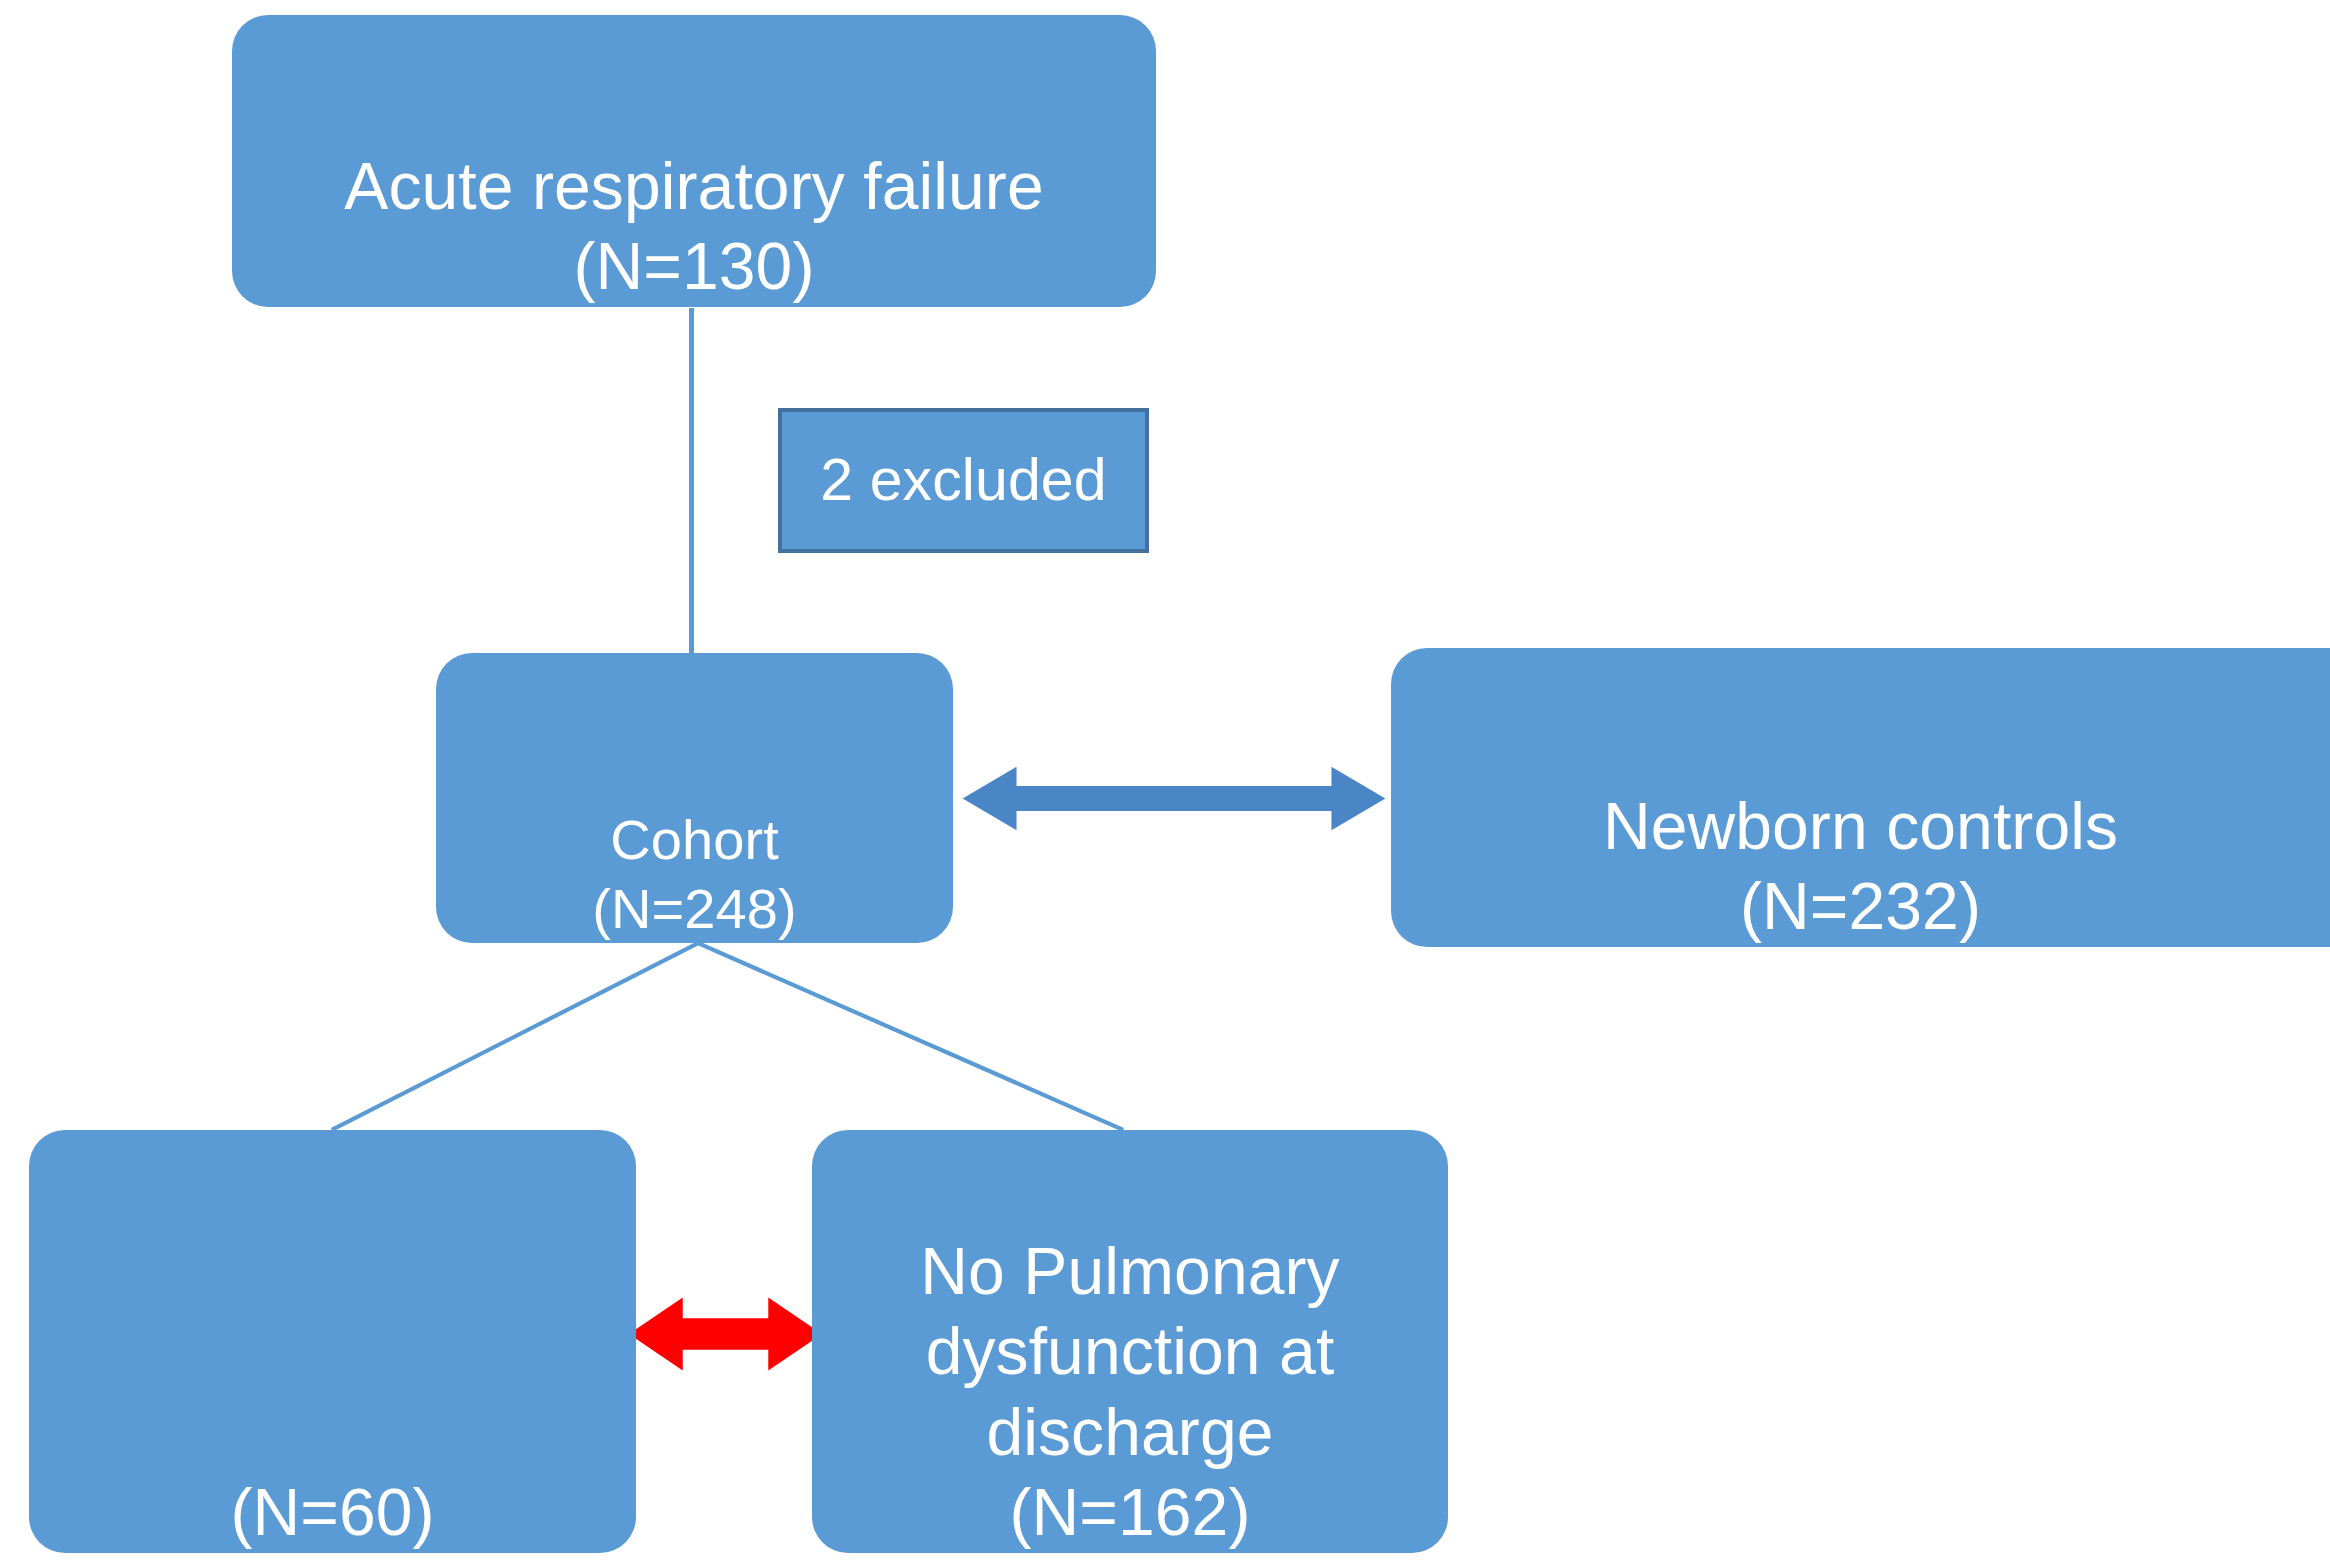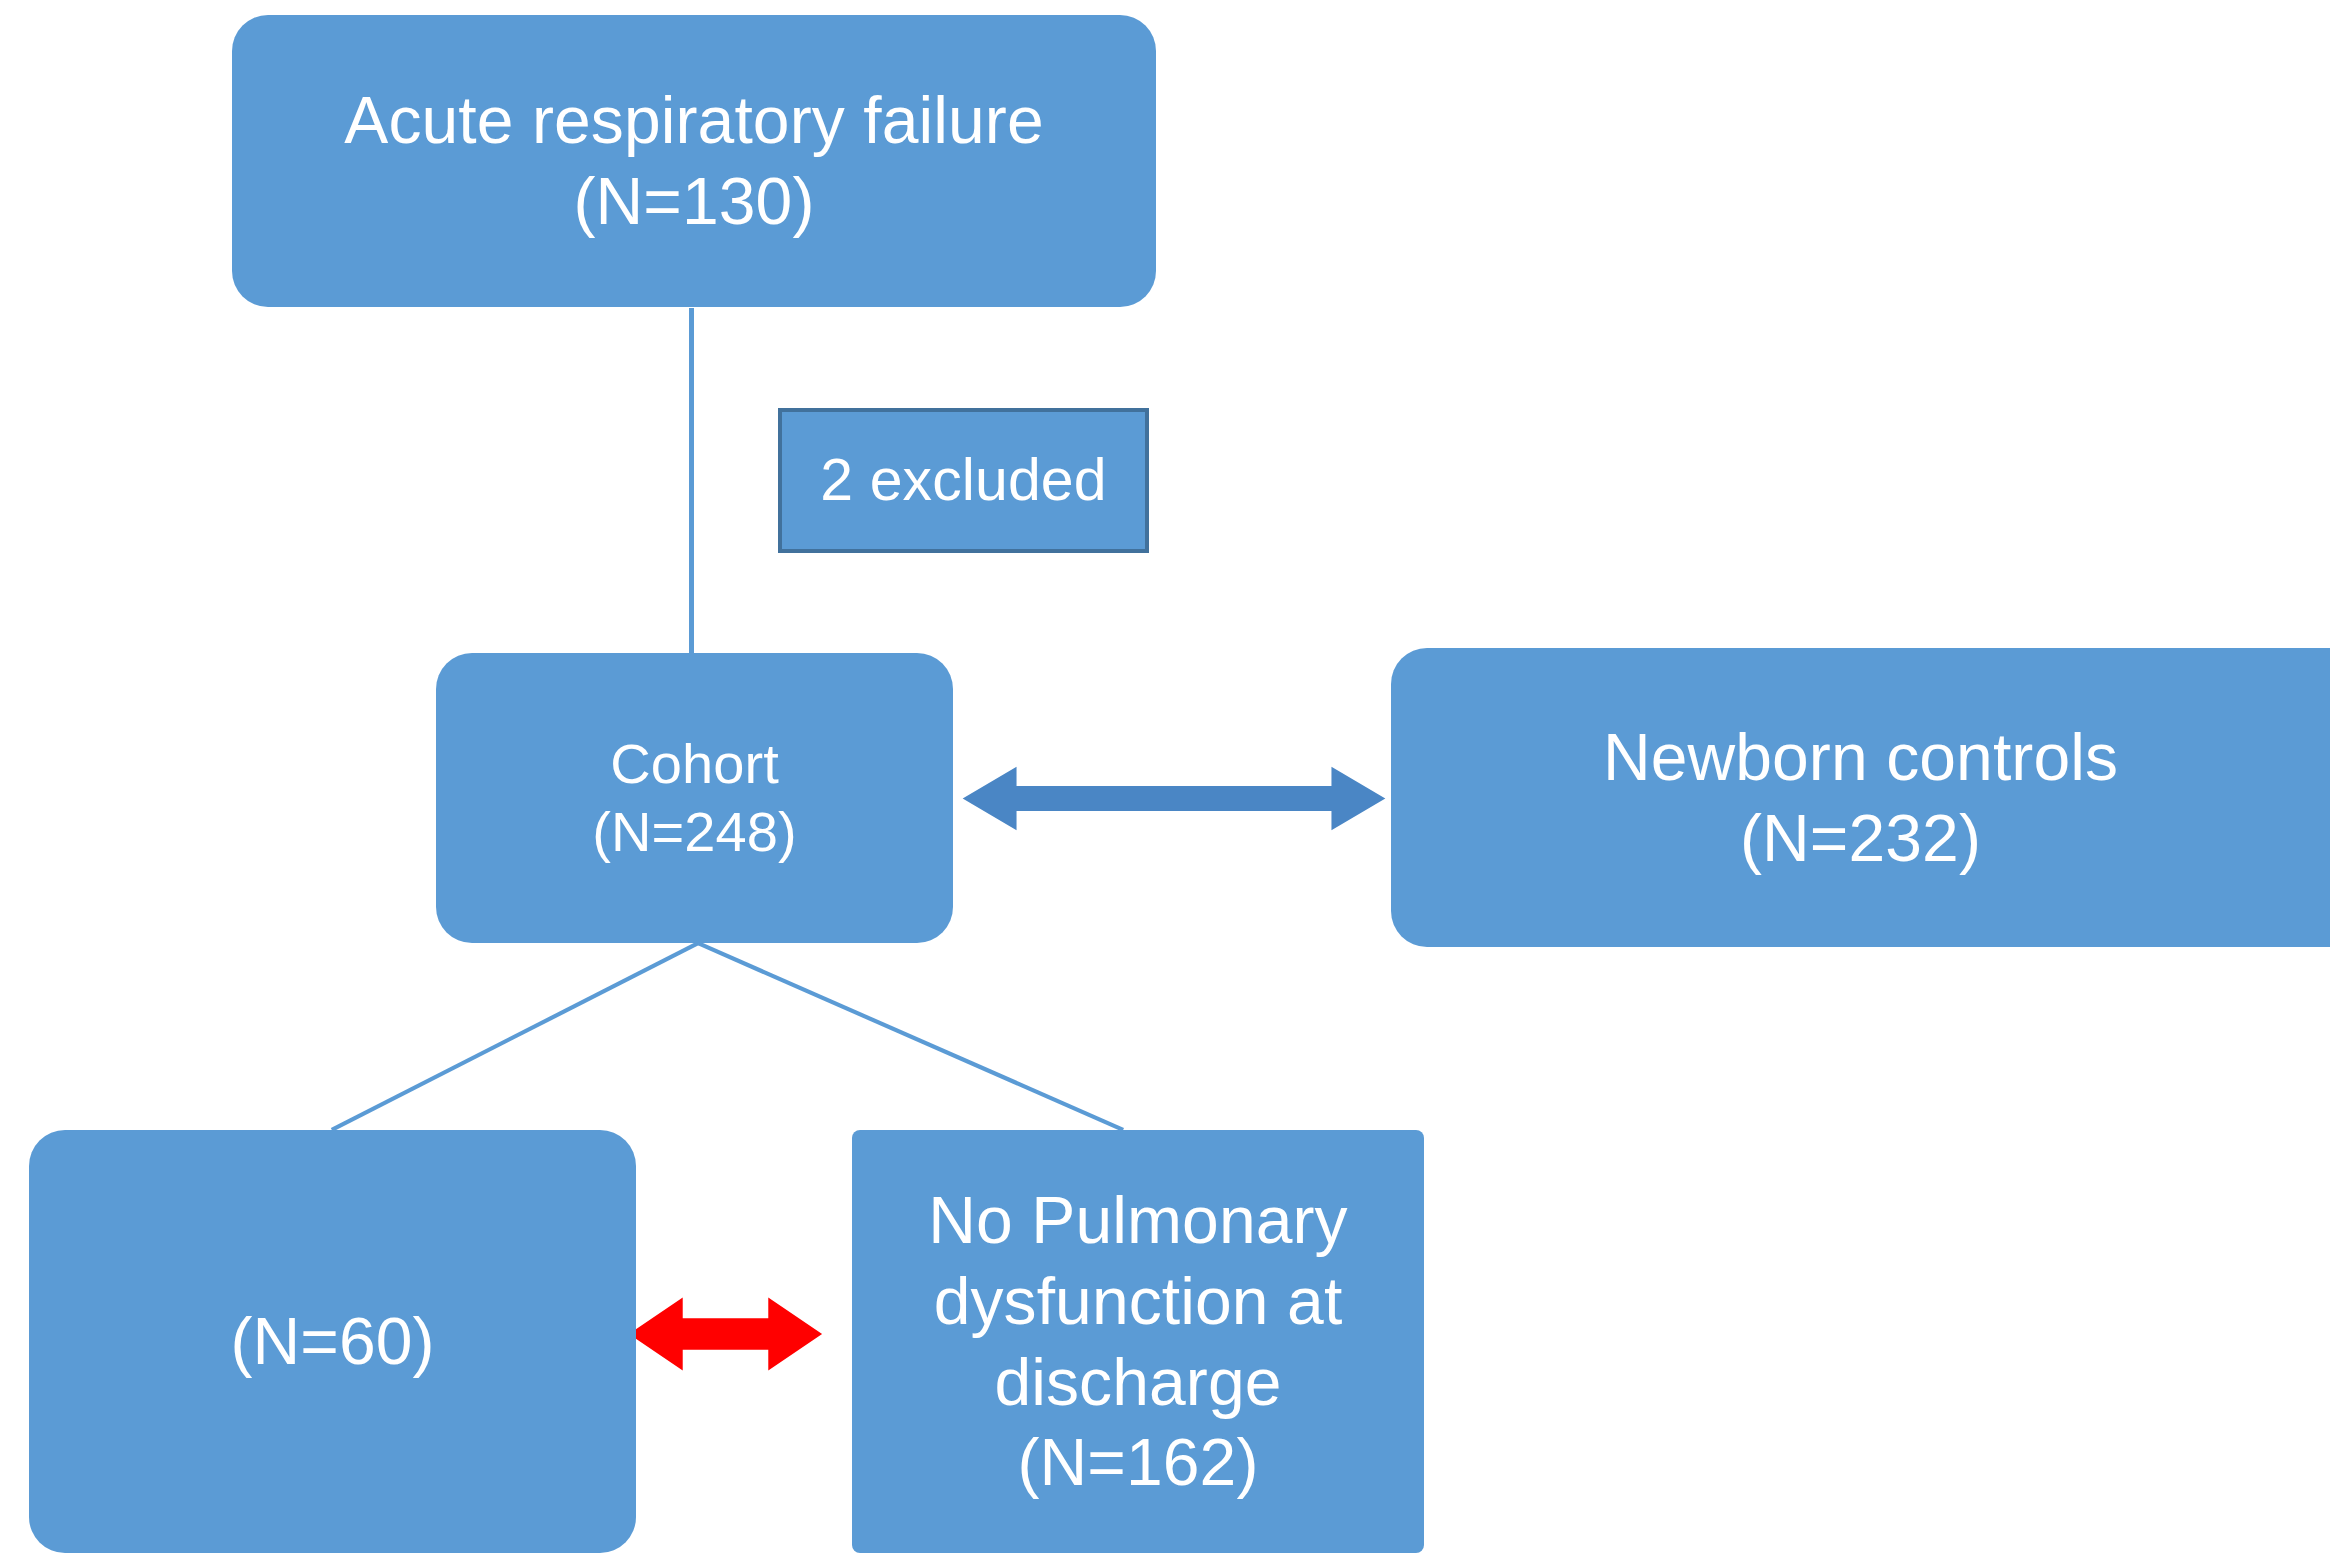--- a/index.html
+++ b/index.html
@@ -28,20 +28,21 @@
     text-align: center;
     color: #ffffff;
     background: #5b9bd5;
     font-weight: 400;
     line-height: 1.22;
     letter-spacing: 0.1px;
     white-space: pre-line;
   }
   .rounded {
     border-radius: 36px;
+    justify-content: flex-end;
   }
   .node-line {
     display: block;
   }
 
   
   #node-acute-respiratory-failure {
     left: 232px;  top: 15px;   width: 924px; height: 292px;
     font-size: 66px;
   }
@@ -58,23 +59,22 @@
   #node-newborn-controls {
     left: 1391px; top: 648px;  width: 982px; height: 299px;
     font-size: 66px;
     padding-right: 43px;
   }
   #node-pulmonary-dysfunction {
     left: 29px;   top: 1130px; width: 607px;  height: 423px;
     font-size: 66px;
   }
   #node-no-pulmonary-dysfunction {
-    left: 852px; top: 1130px; width: 572px;  height: 423px;
+    left: 812px; top: 1130px; width: 636px;  height: 423px;
     font-size: 66px;
-    border-radius: 8px;
   }
 
   
   .connector {
     position: absolute;
     pointer-events: none;
   }
   #connector-top-to-cohort {
     left: 689px; top: 308px; width: 4.8px; height: 349px;
     background: #5b9bd5;

